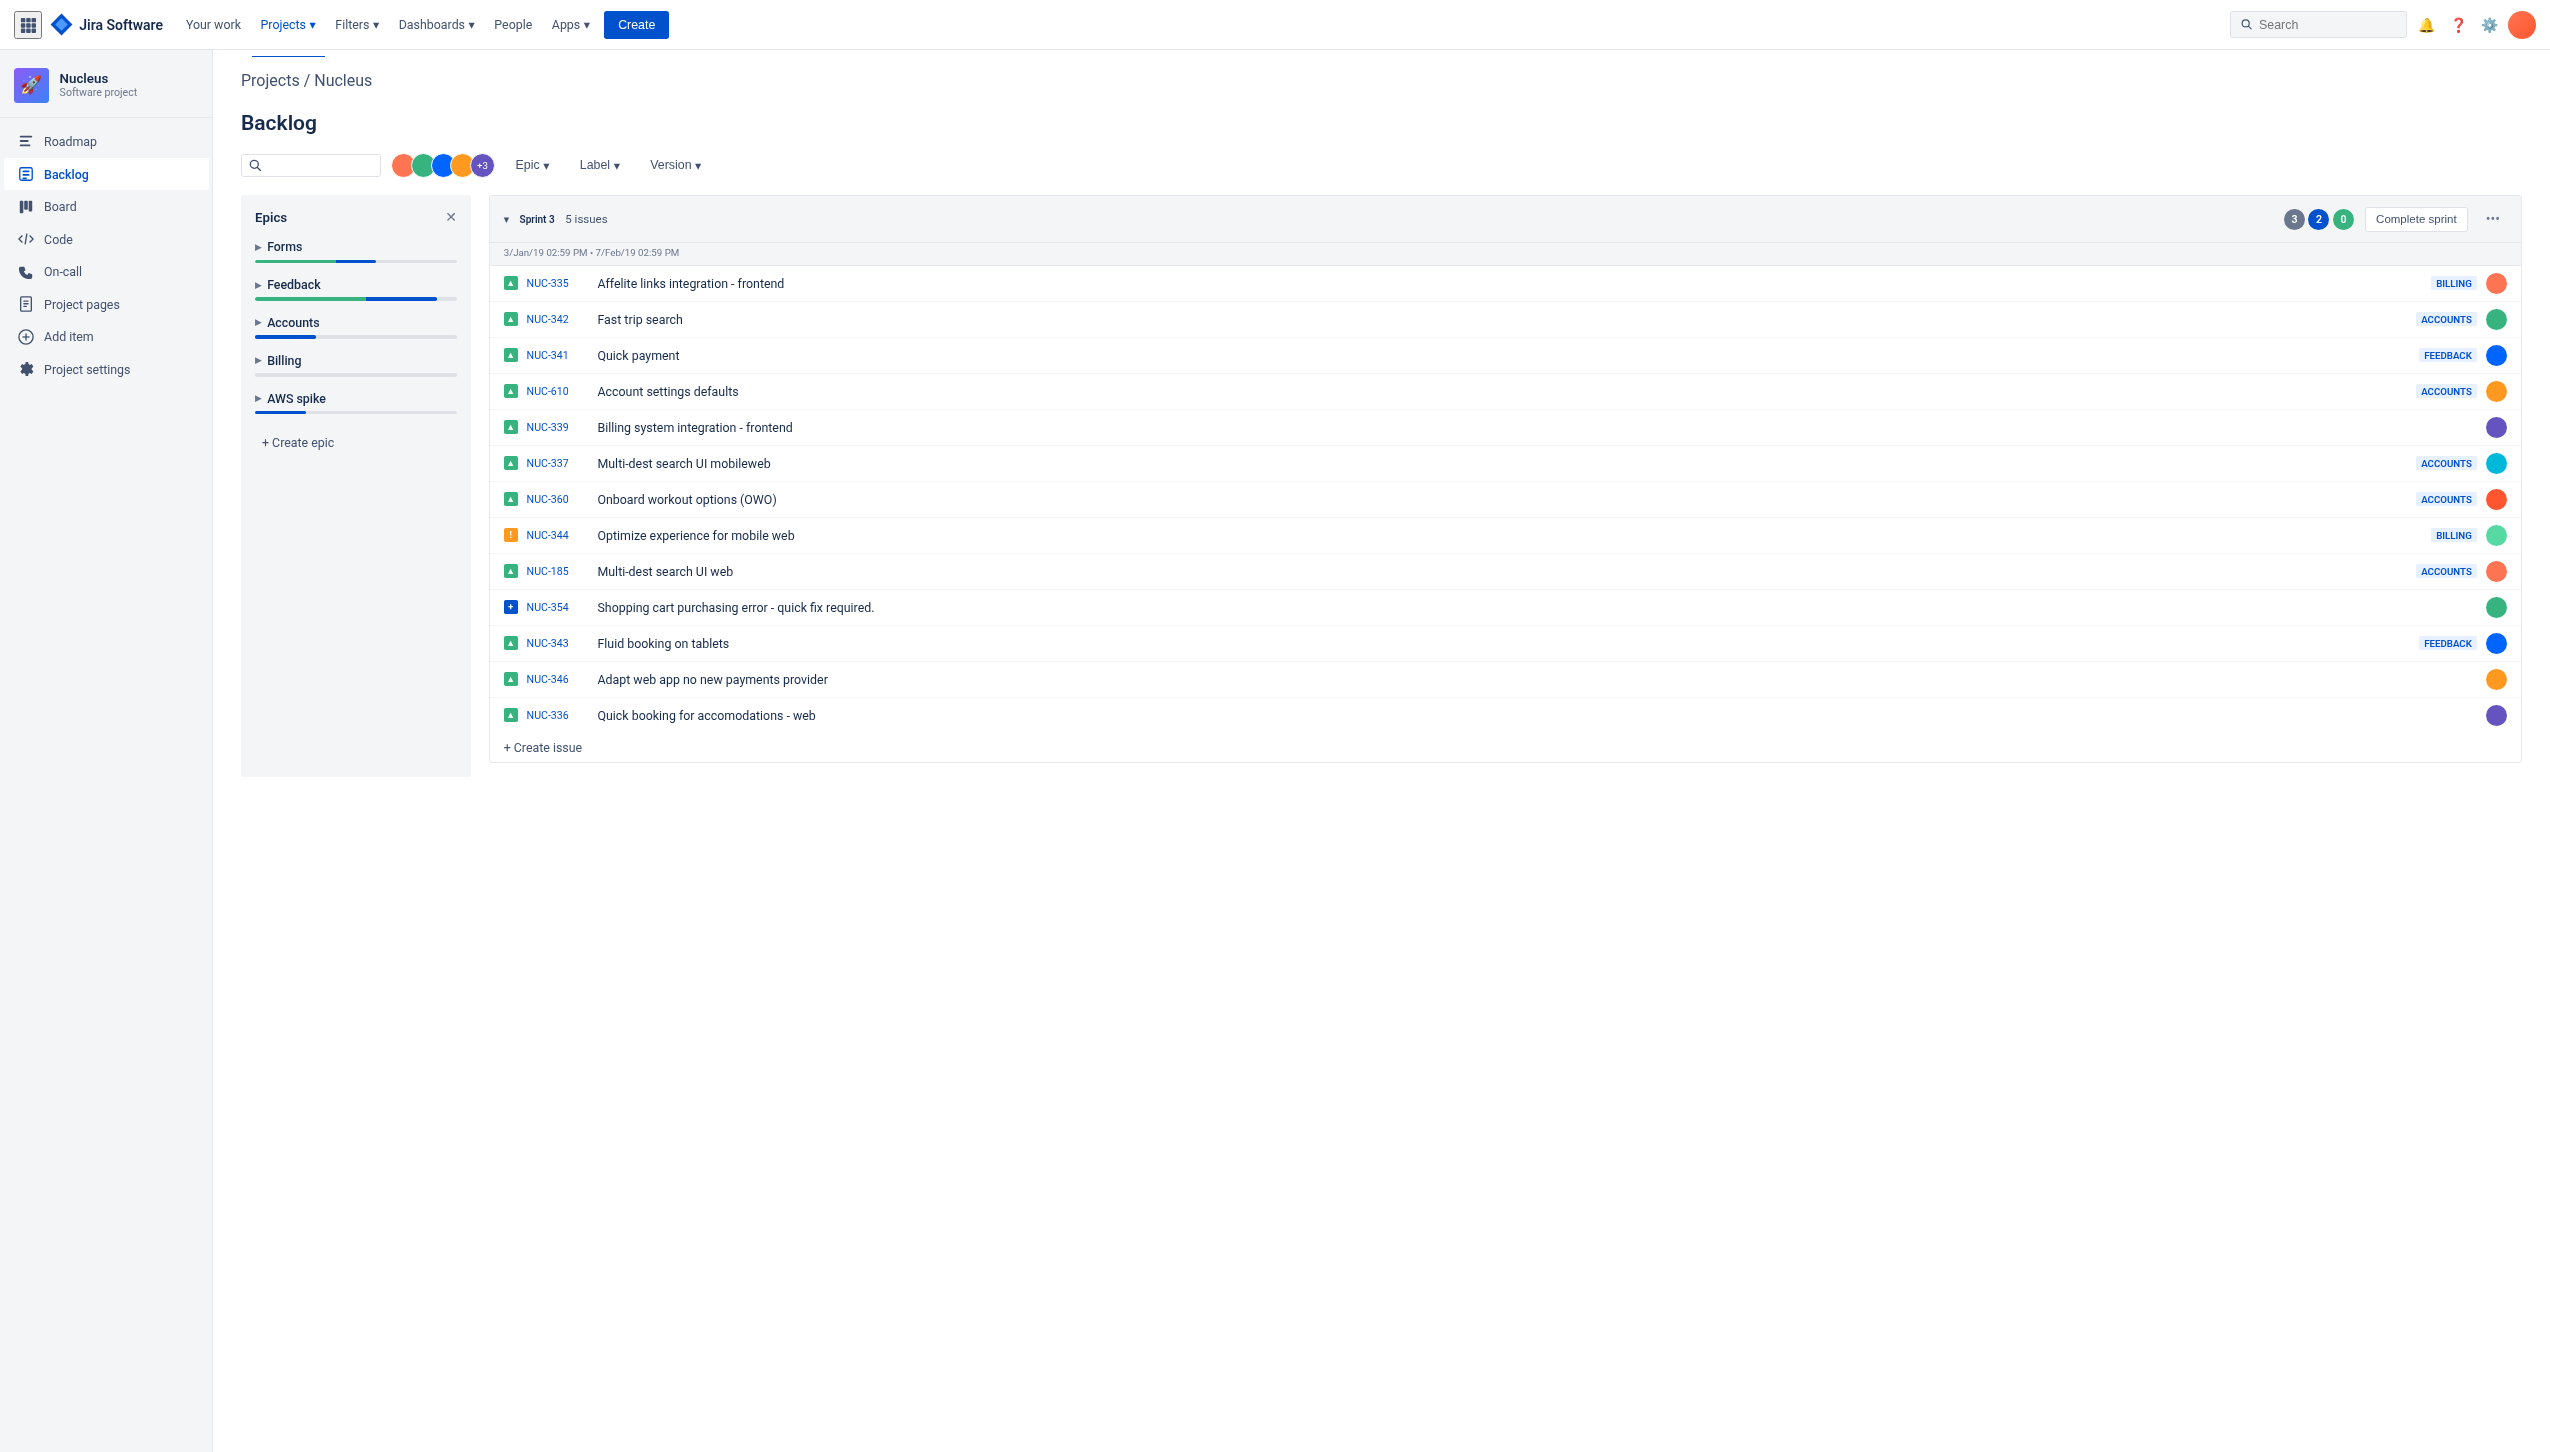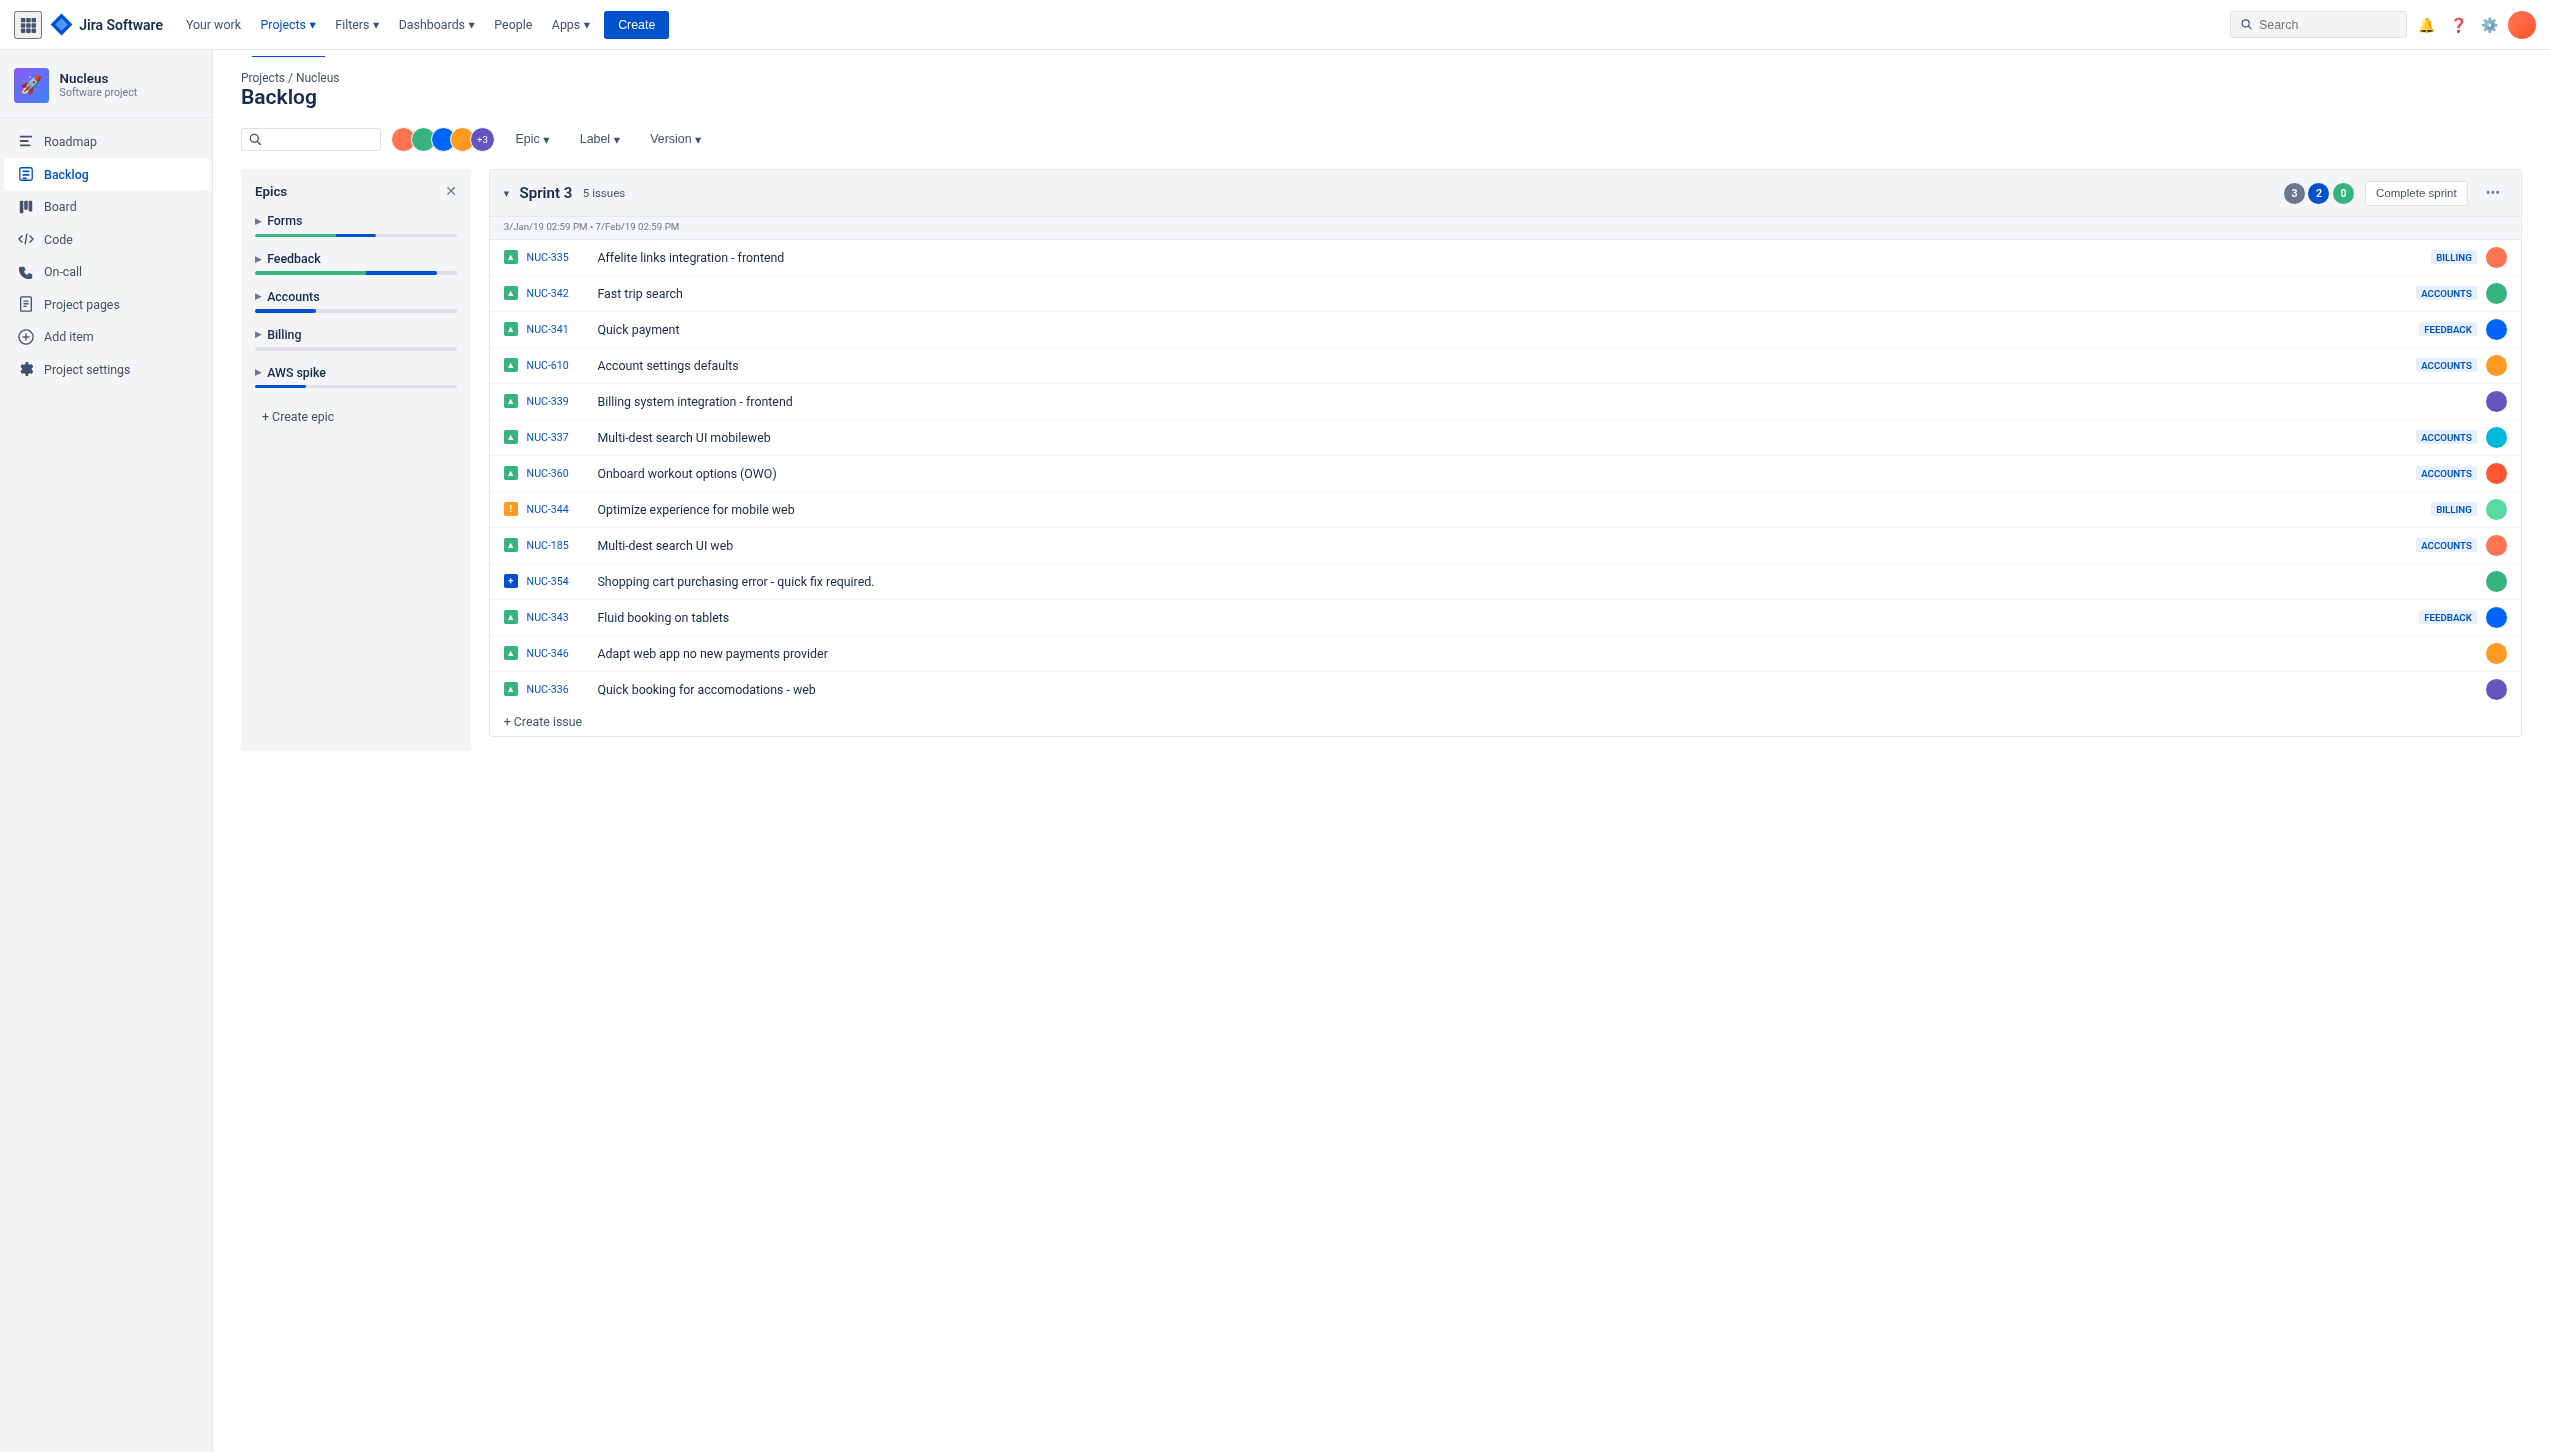--- a/index.html
+++ b/index.html
@@ -46,21 +46,21 @@
     .sidebar-nav-item {
       display: flex; align-items: center; gap: 8.9px;
       padding: 7px 14px; color: #42526e; cursor: pointer; font-size: 12.4px;
       border-radius: 2.7px; margin: 0.9px 3.5px;
     }
     .sidebar-nav-item.active { background: #fff; color: #0052cc; font-weight: 500; }
     .sidebar-nav-icon { width: 17.7px; height: 17.7px; display: flex; align-items: center; justify-content: center; flex-shrink: 0; }
 
     
     .main { flex: 1; overflow-y: auto; padding: 21px 28px; background: #fff; }
-    .breadcrumb { font-size: 12px; color: #42526e; margin-bottom: 0; }
+    .breadcrumb { font-size: 16px; color: #42526e; margin-bottom: 21px; }
     .breadcrumb a { color: #42526e; text-decoration: none; }
     .page-title { font-size: 21px; font-weight: 600; color: #172b4d; margin-bottom: 17.7px; }
 
     
     .toolbar { display: flex; align-items: center; gap: 10.6px; margin-bottom: 17.7px; }
     .toolbar-search { display: flex; align-items: center; border: 0.9px solid #dfe1e6; border-radius: 2.7px; padding: 3.5px 7px; background: #fff; gap: 5.3px; }
     .toolbar-search input { border: none; outline: none; font-size: 12.4px; color: #172b4d; width: 106px; }
     .avatars { display: flex; align-items: center; }
     .avatar-sm { width: 25px; height: 25px; border-radius: 50%; border: 1.8px solid #fff; margin-left: -5.3px; background: #ccc; display: flex; align-items: center; justify-content: center; font-size: 8.9px; color: #fff; overflow: hidden; cursor: pointer; }
     .avatar-sm:first-child { margin-left: 0; }
@@ -81,21 +81,21 @@
     .epic-progress-bar { height: 3.5px; border-radius: 1.8px; background: #dfe1e6; margin-bottom: 3.5px; overflow: hidden; position: relative; }
     .epic-progress-green { height: 100%; background: #36b37e; border-radius: 1.8px 0 0 1.8px; position: absolute; left: 0; }
     .epic-progress-blue { height: 100%; background: #0052cc; border-radius: 0 1.8px 1.8px 0; position: absolute; }
     .create-epic-btn { display: flex; align-items: center; gap: 5.3px; padding: 7px; color: #42526e; cursor: pointer; font-size: 12.4px; margin-top: 3px; border-radius: 2.7px; }
 
     
     .backlog-panel { flex: 1; }
     .sprint-section { border: 0.9px solid #e4e7ec; border-radius: 2.7px; margin-bottom: 14px; }
     .sprint-header { display: flex; align-items: center; gap: 10.6px; padding: 10.6px 14px; background: #f4f5f7; border-bottom: 0.9px solid #e4e7ec; cursor: pointer; }
     .sprint-chevron { color: #42526e; font-size: 10.6px; }
-    .sprint-title { font-size: 15px; font-weight: 600; color: #172b4d; text-align: right; }
+    .sprint-title { font-size: 10px; font-weight: 600; color: #172b4d; text-align: right; }
     .sprint-count { font-size: 11.5px; color: #42526e; }
     .sprint-badges { display: flex; align-items: center; gap: 3.5px; margin-left: auto; }
     .sprint-badge { width: 21px; height: 21px; border-radius: 50%; display: flex; align-items: center; justify-content: center; font-size: 10.6px; font-weight: 600; color: #fff; }
     .badge-gray { background: #6b778c; }
     .badge-blue { background: #0052cc; }
     .badge-green { background: #36b37e; }
     .complete-sprint-btn { padding: 5.3px 10.6px; border: 0.9px solid #dfe1e6; border-radius: 2.7px; background: #fff; font-size: 11.5px; color: #42526e; cursor: pointer; white-space: nowrap; }
     .sprint-more { color: #6b778c; cursor: pointer; font-size: 14px; padding: 3.5px 7px; border-radius: 2.7px; }
 
     

